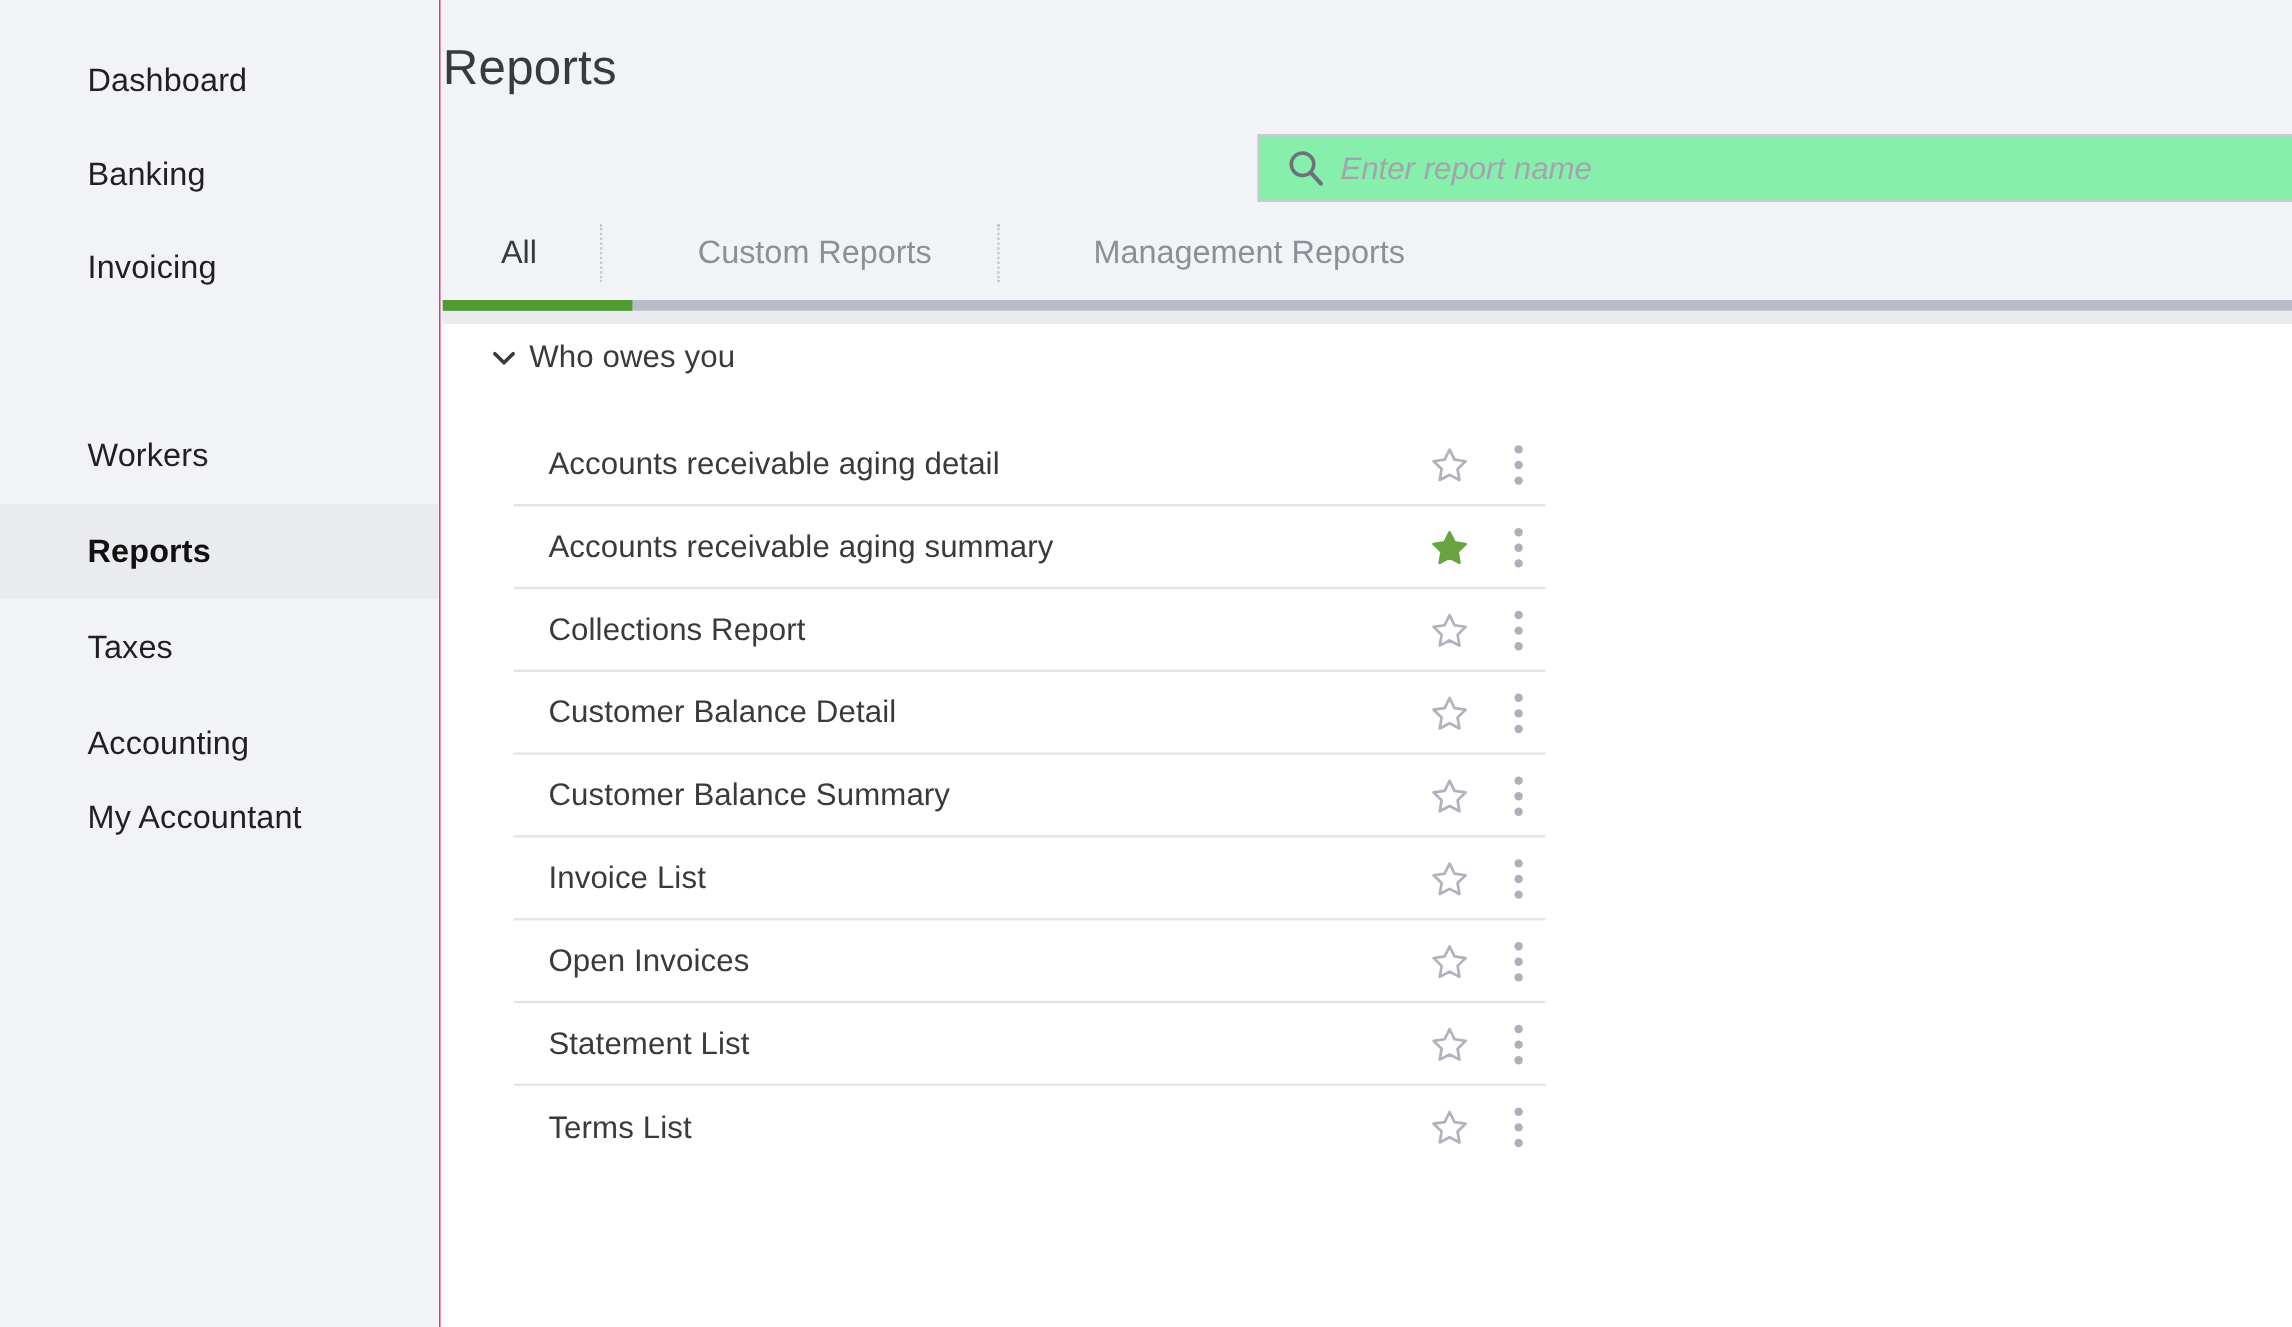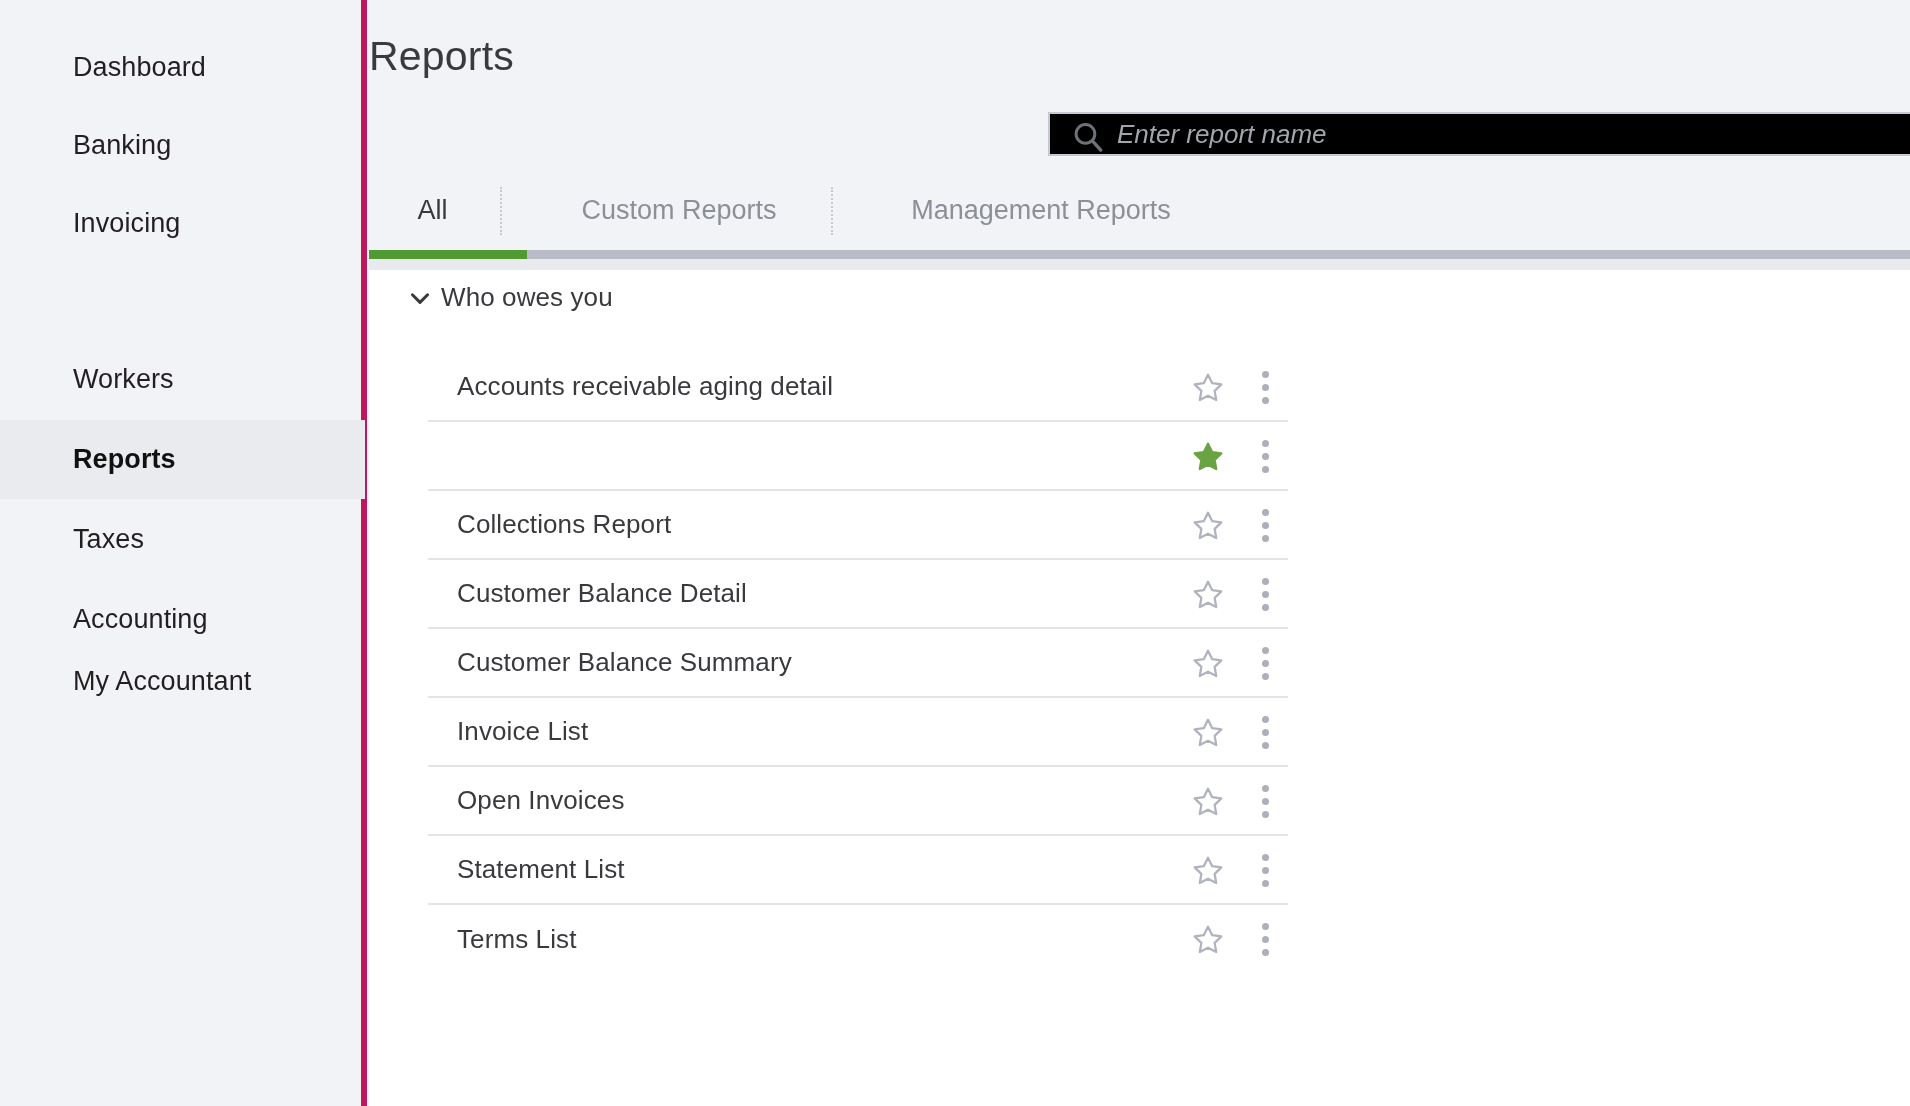--- a/index.html
+++ b/index.html
@@ -19,21 +19,21 @@
     background: #f2f3f7;
   }
 
   
   #sidebar {
     position: absolute;
     left: 0; top: 0;
     width: 367px;
     height: 1106px;
     background: #f2f3f7;
-    border-right: 6px solid #be185d;
+    border-right: 1px solid #be185d;
   }
   .nav-item {
     position: absolute;
     left: 0;
     width: 365px;
     height: 79px;
     display: flex;
     align-items: center;
     cursor: pointer;
   }
@@ -71,26 +71,26 @@
     color: #393a3d;
     letter-spacing: 0.2px;
   }
 
   
   #search-wrap {
     position: absolute;
     left: 679px;
     top: 112px;
     width: 862px;
-    height: 44px;
-    background: #000000;
+    height: 56px;
+    background: #86efac;
     border: 2px solid #c5c8d0;
     border-right: none;
     display: flex;
-    align-items: flex-end;
+    align-items: center;
   }
   #search-icon {
     margin-left: 21px;
     width: 34px; height: 34px;
     flex: none;
     display: block;
   }
   #search-input {
     flex: 1;
     border: none;
@@ -341,20 +341,21 @@
             </button>
             <button class="kebab-btn">
               <i></i>
                 <i></i>
                 <i></i>
             </button>
           </div>
         </div>
 
         <div class="report-row">
+          <span class="report-name">Accounts receivable aging summary</span>
           <div class="row-actions">
             <button class="star-btn">
               <svg viewBox="0 0 24 24">
                 <path d="M12 2.6l2.9 5.9 6.5.95-4.7 4.6 1.1 6.45L12 17.45 6.2 20.5l1.1-6.45-4.7-4.6 6.5-.95z" fill="#6aa442" stroke="#6aa442" stroke-width="1.6" stroke-linejoin="round"></path>
               </svg>
             </button>
             <button class="kebab-btn">
               <i></i>
                 <i></i>
                 <i></i>

